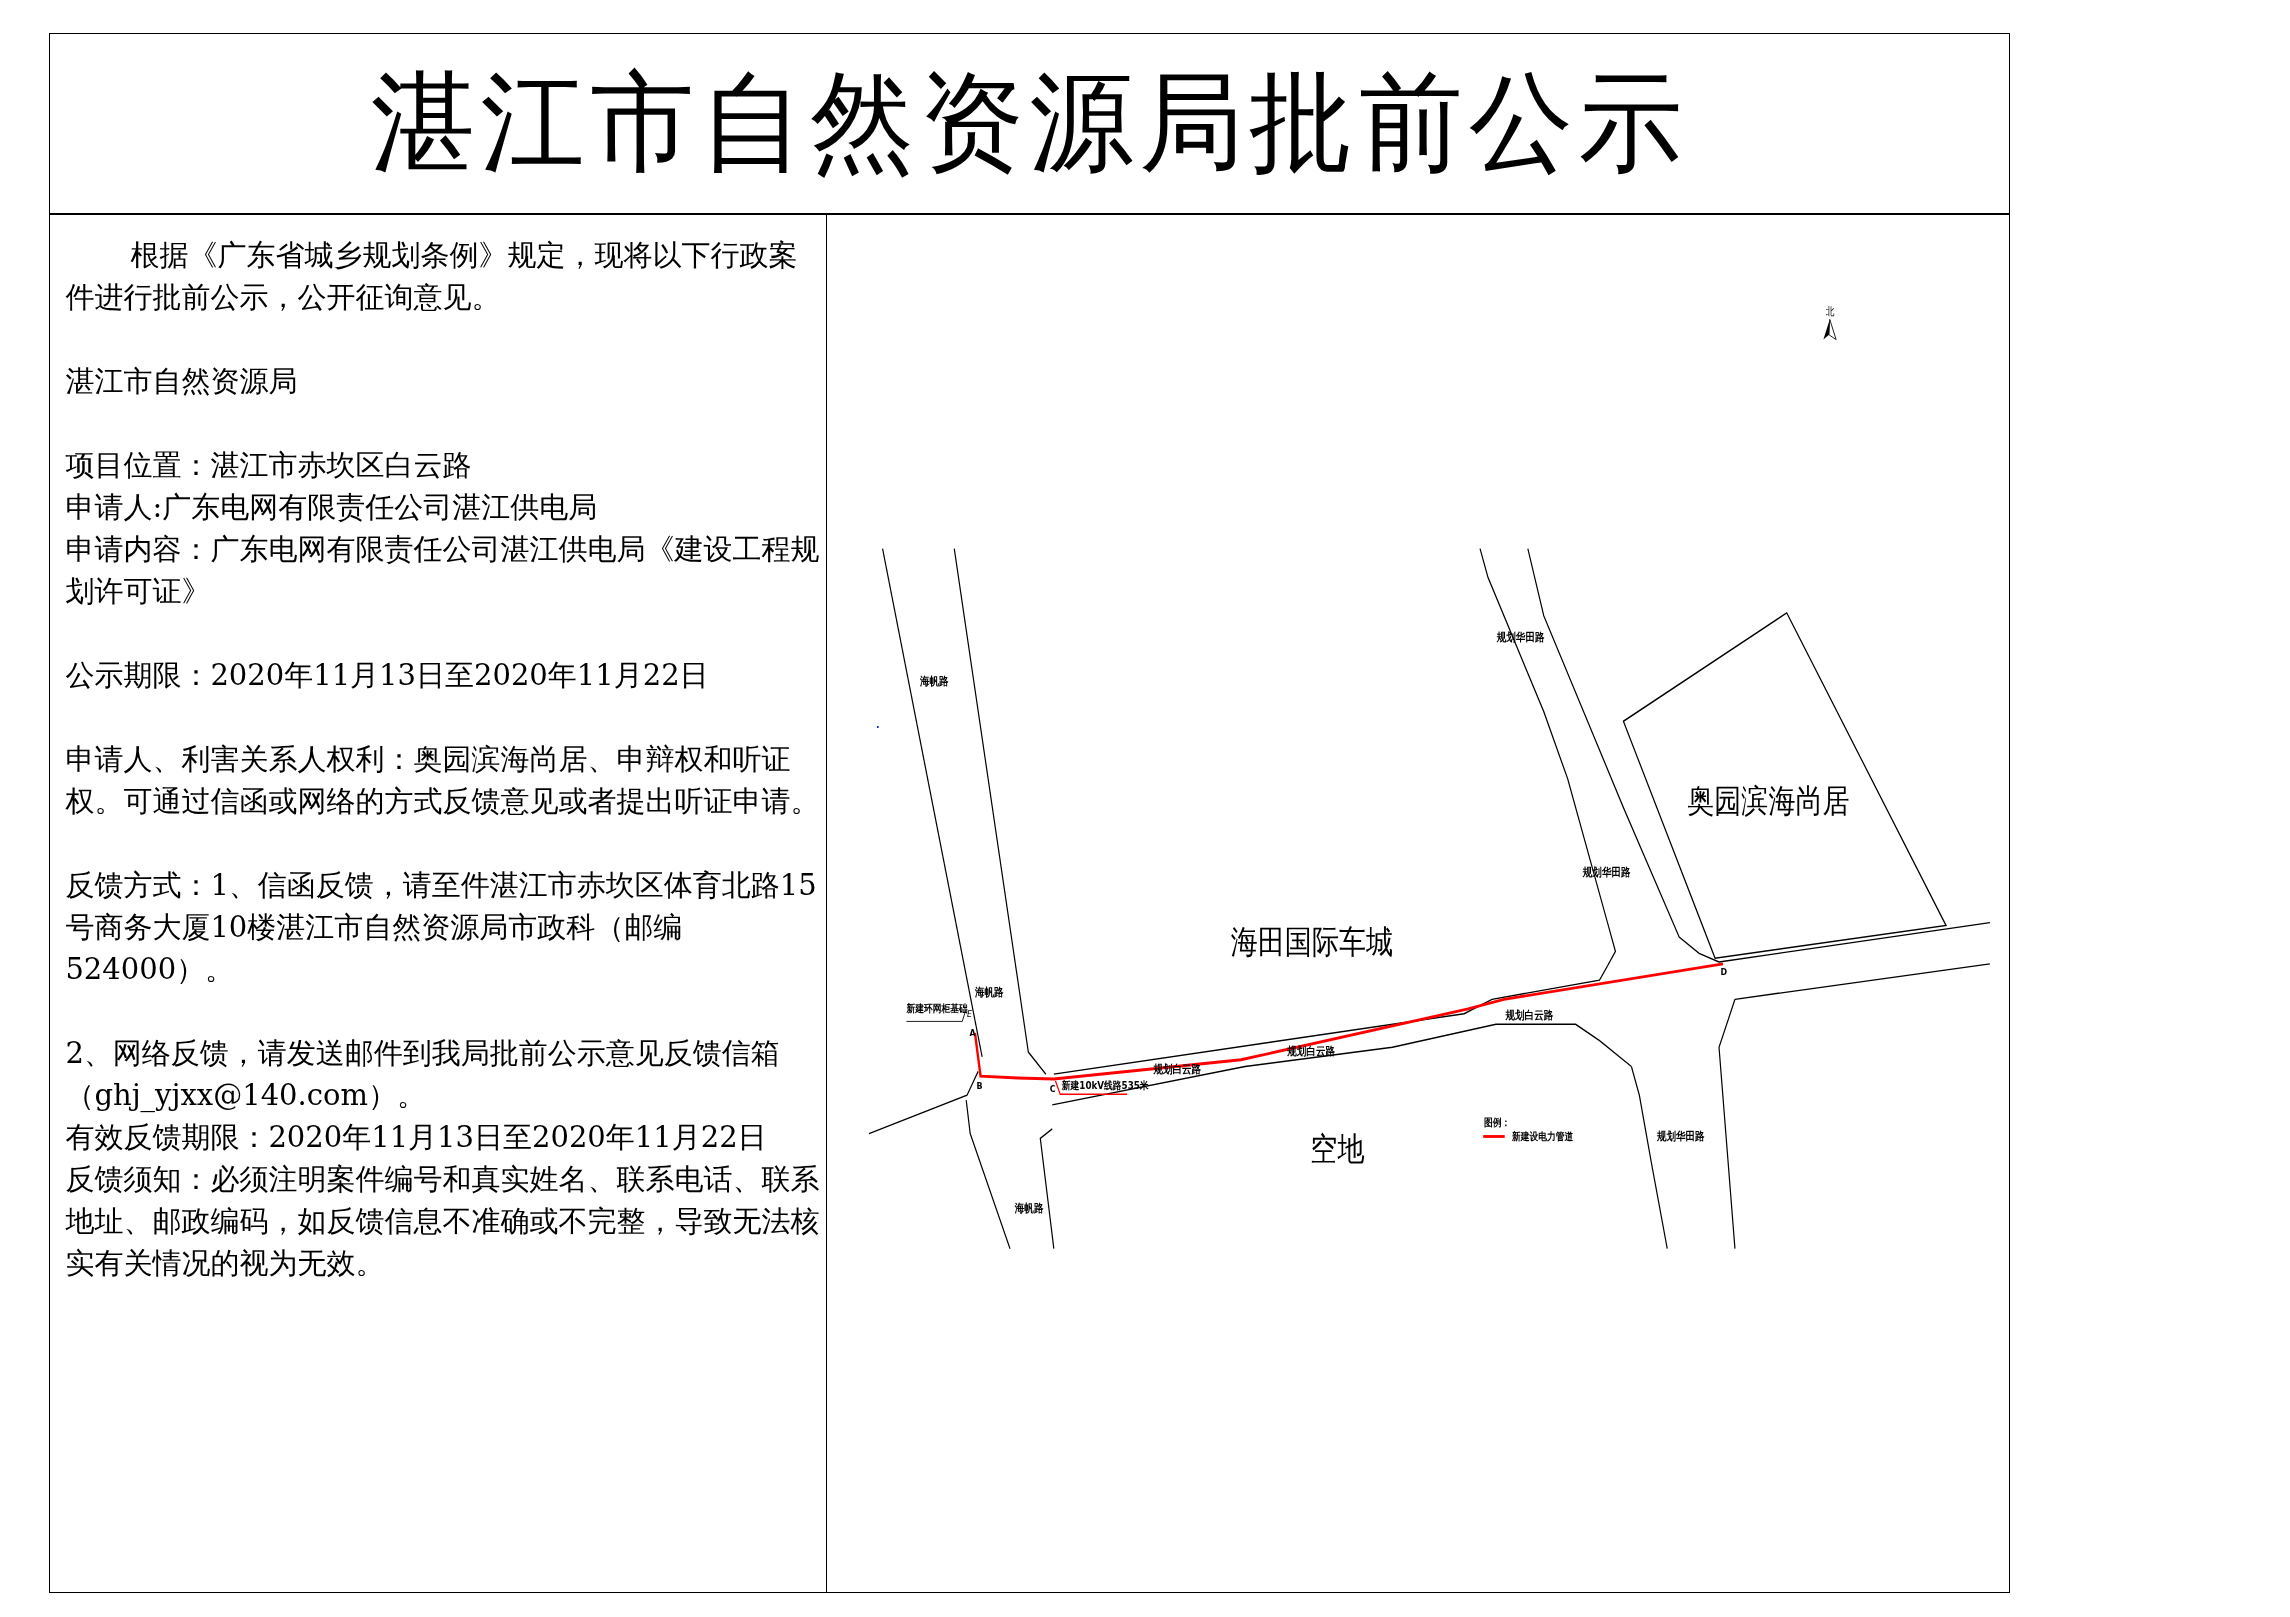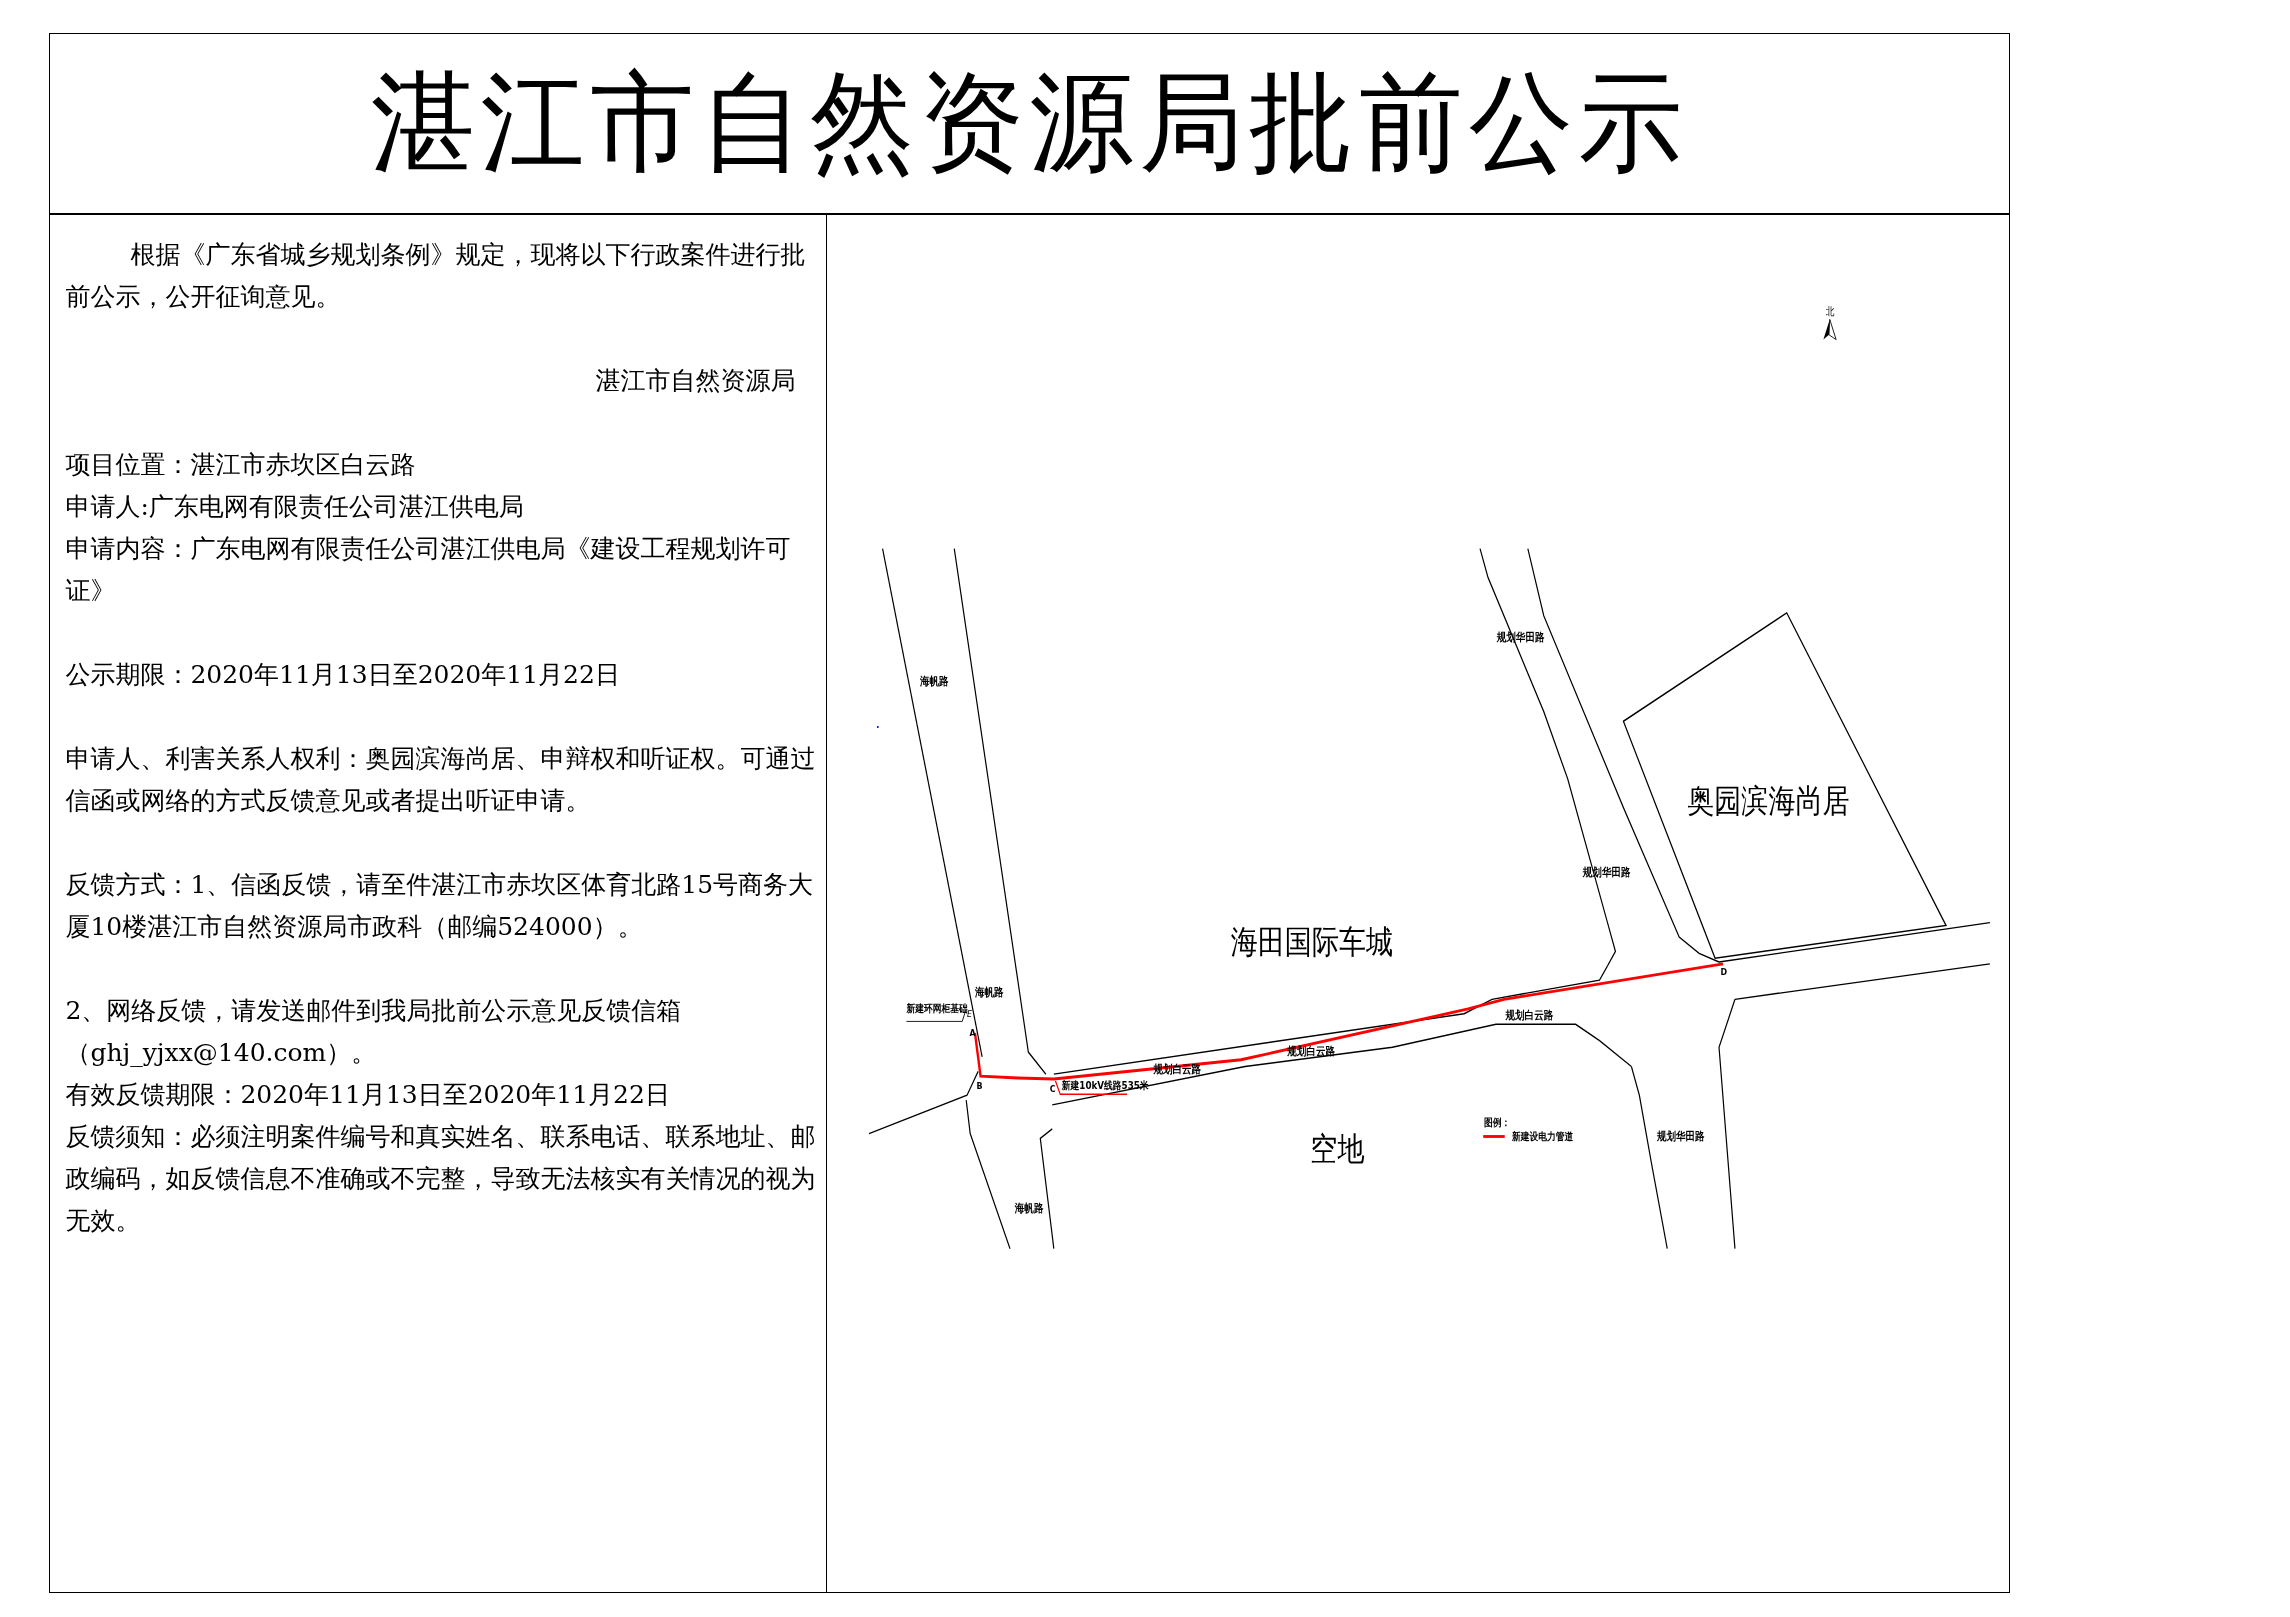--- a/index.html
+++ b/index.html
@@ -2,24 +2,24 @@
 <html><head>
 <meta charset="utf-8">
 <style>
   html,body{margin:0;padding:0;background:#fff;}
   body{width:2290px;height:1618px;position:relative;overflow:hidden;font-family:"DejaVu Serif","Liberation Serif",serif;color:#000;}
   .frame{position:absolute;left:49px;top:33px;width:1961px;height:1560px;border:1.9px solid #000;box-sizing:border-box;}
   .title-row{position:absolute;left:0;top:0;width:100%;height:179px;border-bottom:2.9px solid #000;display:flex;align-items:center;justify-content:center;}
   .title{font-size:104px;letter-spacing:5.8px;transform:scaleY(1.05);}
   .left-col{position:absolute;left:0;top:179px;width:776px;bottom:0;border-right:1.9px solid #000;}
   .right-col{position:absolute;left:776px;top:179px;right:0;bottom:0;}
-  .text{position:absolute;left:15.4px;top:21px;width:759px;font-size:25px;line-height:42px;}
+  .text{position:absolute;left:15.4px;top:21px;width:759px;font-size:29px;line-height:42px;}
   .p{margin:0;white-space:pre-wrap;}
   .indent{text-indent:65px;}
-  .right{text-align:right;padding-right:29px;}
+  .right{text-align:left;padding-right:29px;}
   .gap{height:42px;}
   .map{position:absolute;left:0;top:0;width:100%;height:100%;}
   .map text{font-family:"DejaVu Sans","Liberation Sans",sans-serif;}
 </style>
 </head>
 <body>
 
 <div class="frame">
   <div class="title-row">
     <div class="title">湛江市自然资源局批前公示</div>

